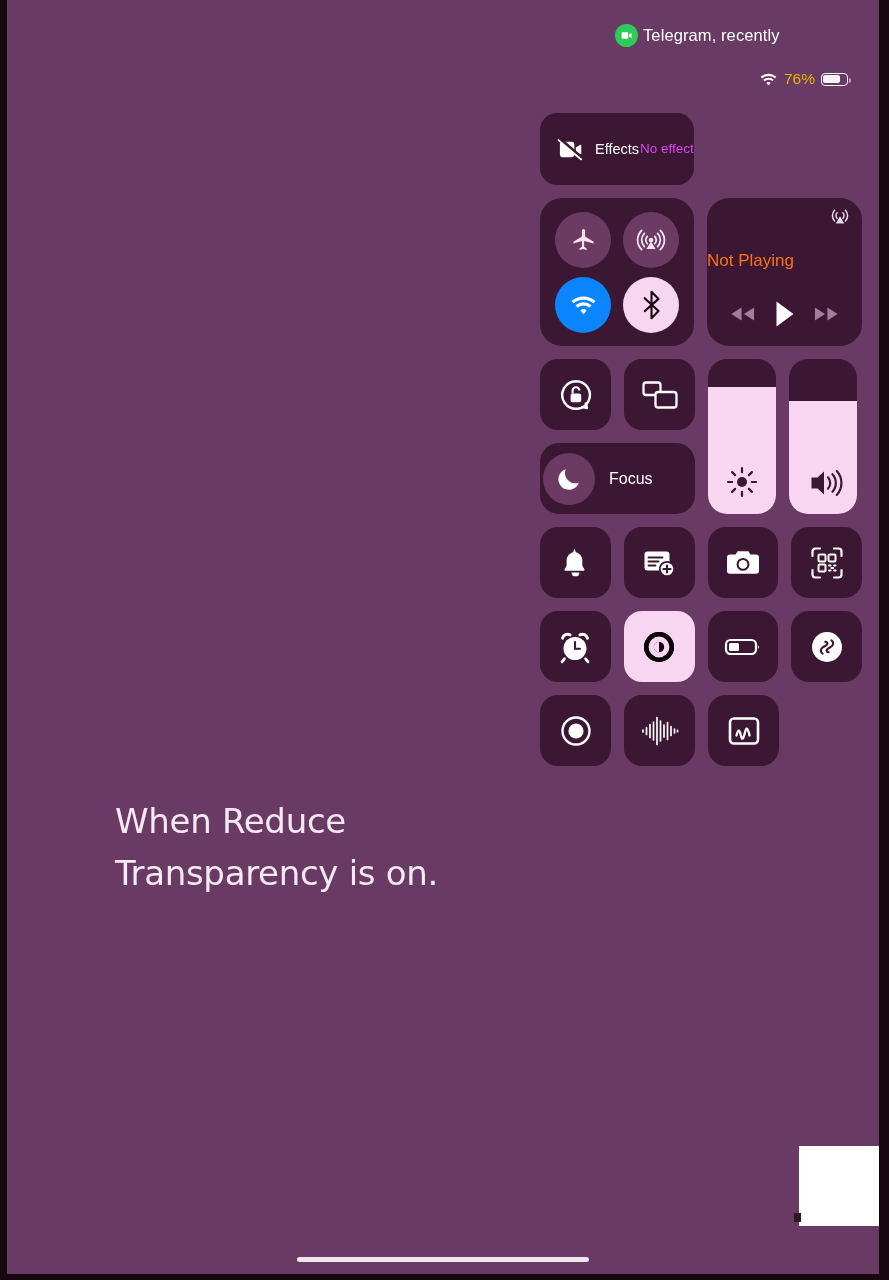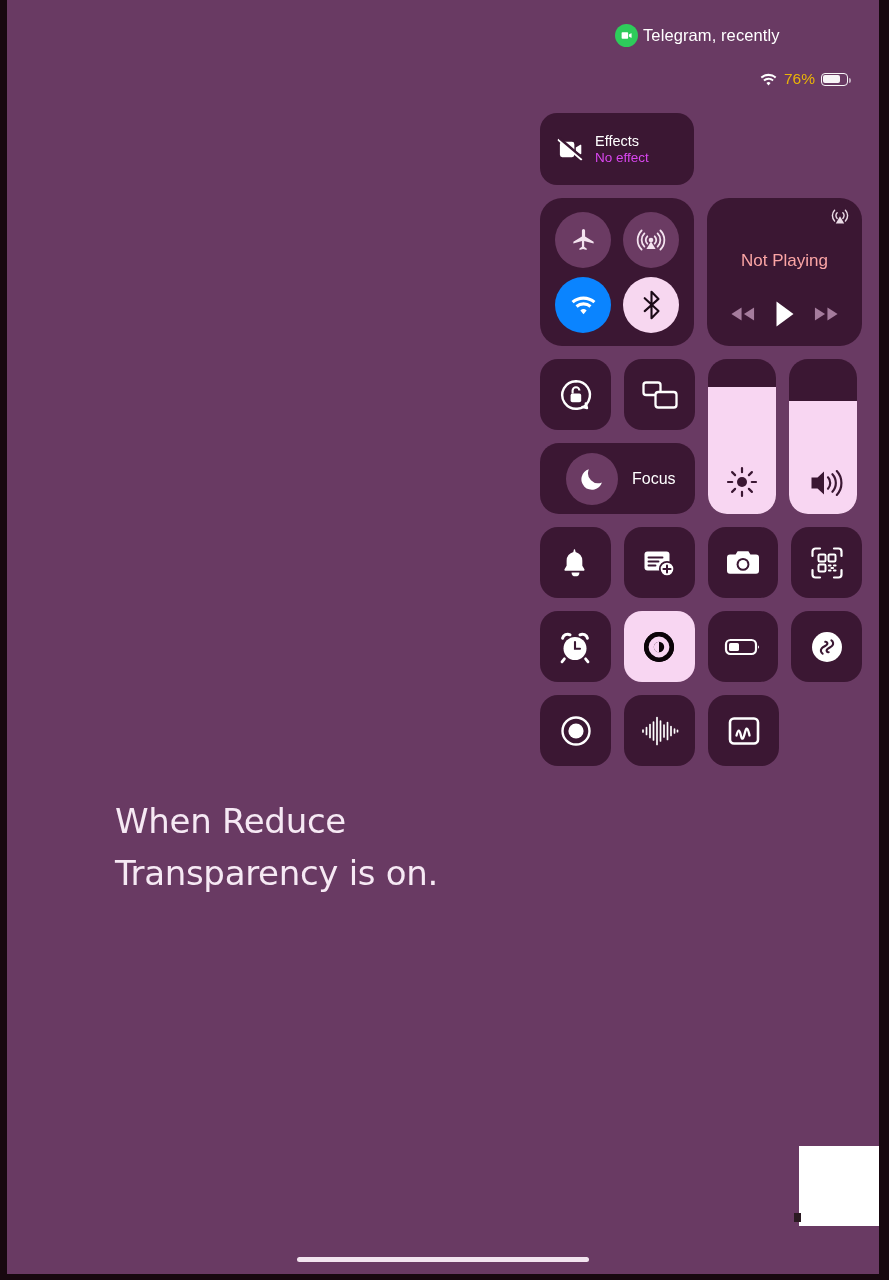--- a/index.html
+++ b/index.html
@@ -50,21 +50,21 @@
   #cc { position: absolute; left: 533px; top: 113px; width: 322px; }
 
   
   #videoconf-row { display: flex; gap: 13px; }
   .vc-tile {
     width: 154px; height: 72px; border-radius: 17px;
     background: #3B1733;
     display: flex; align-items: center; gap: 11px;
     padding-left: 17px;
   }
-  .vc-texts { display: flex; flex-direction: column; gap: 1px; }
+  .vc-texts { display: flex; gap: 1px; }
   .vc-title { color: #ffffff; font-size: 14.5px; font-weight: 500; }
   .vc-sub { color: #d946ef; font-size: 13.5px; }
 
   
   #row2 { display: flex; gap: 13px; margin-top: 13px; }
   #connectivity {
     width: 154px; height: 148px; border-radius: 22px; background: #3B1733;
     display: grid; grid-template-columns: 1fr 1fr; grid-template-rows: 1fr 1fr;
     place-items: center; padding: 9px;
   }
@@ -75,40 +75,40 @@
   .conn-off { background: #6B3B63; }
   .conn-wifi { background: #0A84FF; }
   .conn-bt { background: #F7D7F0; }
 
   #media {
     width: 155px; height: 148px; border-radius: 22px; background: #3B1733;
     position: relative;
   }
   #airplay-icon { position: absolute; right: 11px; top: 8px; }
   #media-title {
-    position: absolute; top: 53px; left: 0; right: 0; text-align: center;
-    color: #fca5a5; font-size: 17px; font-weight: 500;
+    position: absolute; top: 53px; left: 0; right: 0; 
+    color: #f97316; font-size: 17px; font-weight: 500;
   }
   #media-controls {
     position: absolute; bottom: 18px; left: 0; right: 0;
     display: flex; align-items: center; justify-content: space-around;
     padding: 0 14px;
   }
 
   
   #row3 { display: flex; gap: 13px; margin-top: 13px; }
   #leftstack { display: flex; flex-direction: column; gap: 13px; }
   #sq-row { display: flex; gap: 13px; }
   .sq-tile {
     width: 71px; height: 71px; border-radius: 18px; background: #3B1733;
     display: flex; align-items: center; justify-content: center;
   }
   #focus-tile {
     width: 155px; height: 71px; border-radius: 19px; background: #3B1733;
-    display: flex; align-items: center; gap: 14px; padding-left: 26px;
+    display: flex; align-items: center; gap: 14px; padding-left: 3px;
   }
   #focus-circle {
     width: 52px; height: 52px; border-radius: 50%; background: #6B3B63;
     display: flex; align-items: center; justify-content: center;
   }
   #focus-label { color: #ffffff; font-size: 16px; font-weight: 500; }
 
   #sliders { display: flex; gap: 13px; }
   .slider {
     width: 68px; height: 155px; border-radius: 19px;

